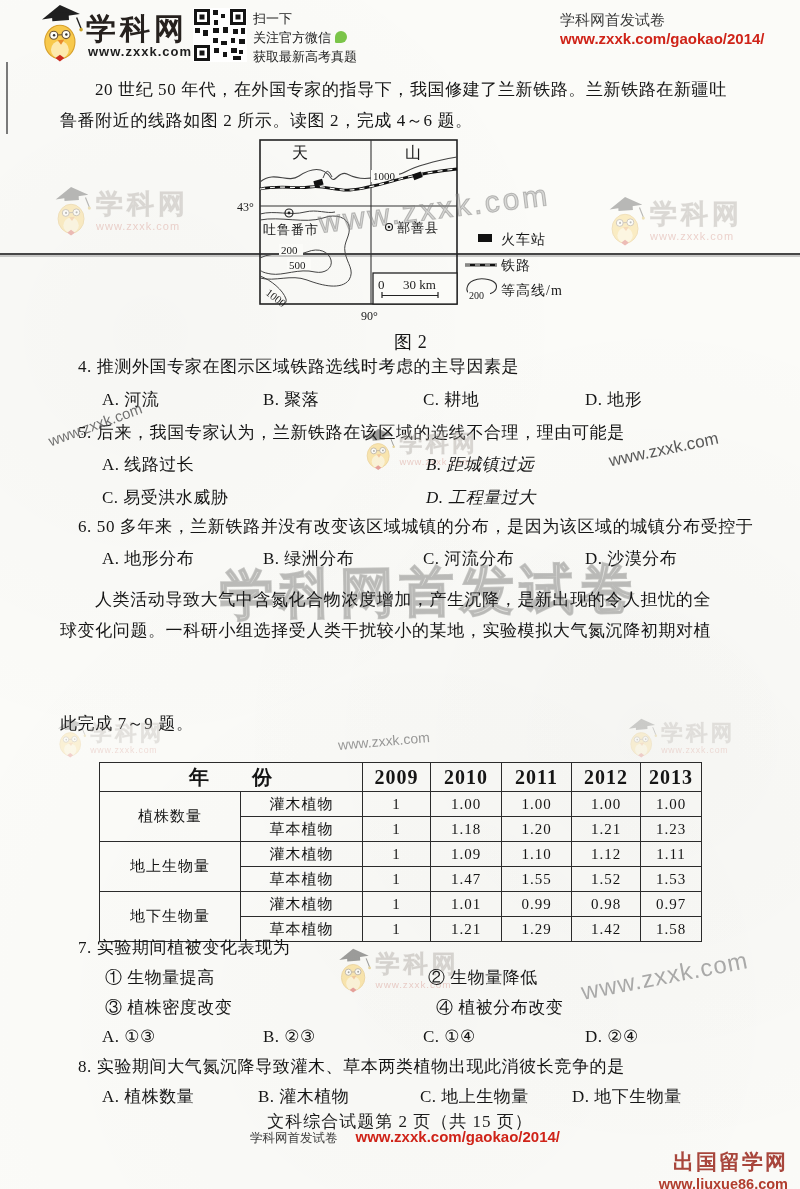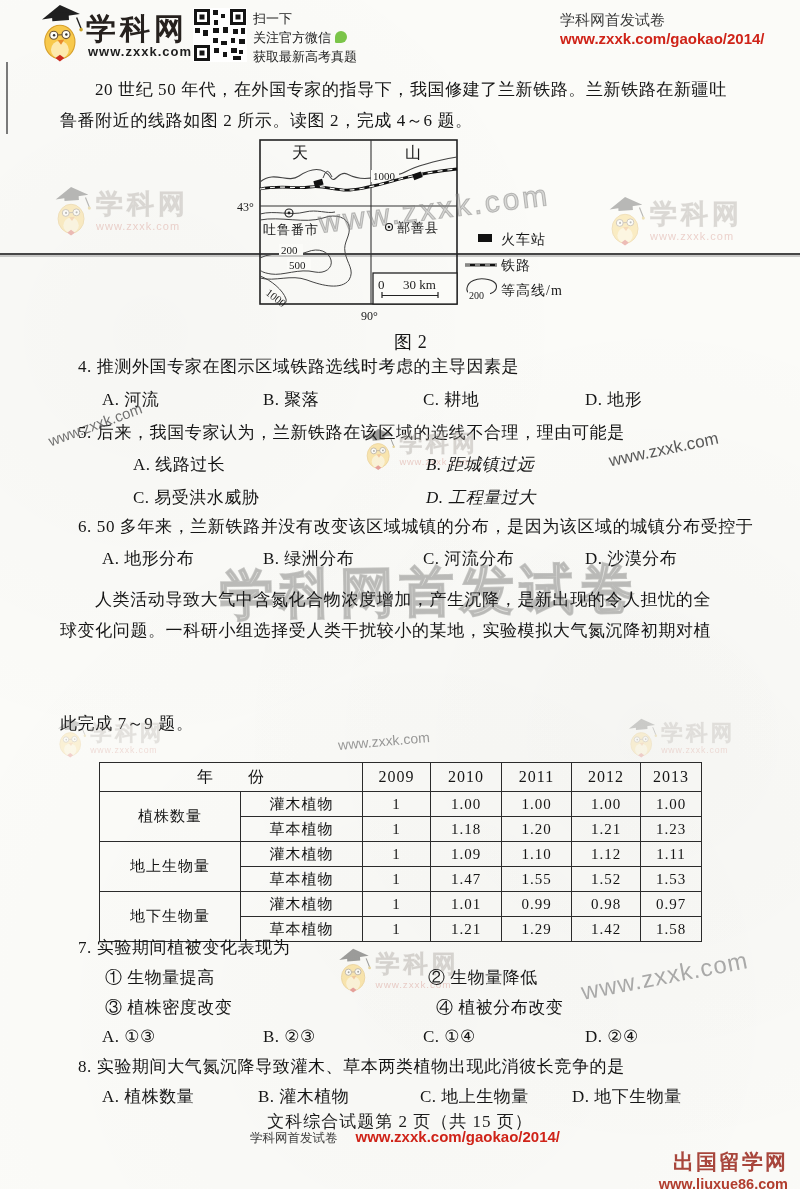--- a/index.html
+++ b/index.html
@@ -17,26 +17,26 @@
   .qr-lines{font-family:"Liberation Sans",sans-serif;font-size:13px;color:#222;line-height:19px;}
   .wechat-dot{display:inline-block;width:12px;height:12px;border-radius:50% 50% 50% 10%;background:#7bc549;vertical-align:-1px;margin-left:4px;}
   .hdr-title{font-family:"Liberation Sans",sans-serif;font-size:15px;color:#3a3a3a;}
   .red-url{font-family:"Liberation Sans",sans-serif;font-size:15px;color:#cf2318;font-weight:bold;}
   
   .bl{position:absolute;font-size:17px;letter-spacing:.6px;white-space:nowrap;color:#161616;}
   .stem{left:78px;}
   .optrow{position:absolute;left:60px;width:720px;height:24px;}
   .optrow span{position:absolute;top:0;font-size:17px;letter-spacing:.5px;white-space:nowrap;color:#161616;}
   .o1{left:42px;}.o2{left:203px;}.o3{left:363px;}.o4{left:525px;}
-  .t1{left:42px;margin-left:31px;}.t2{left:366px;font-style:italic;}
+  .t1{left:42px;}.t2{left:366px;font-style:italic;}
   
   table.exp{position:absolute;left:99px;top:762px;border-collapse:collapse;table-layout:fixed;
     font-size:15px;color:#151515;text-align:center;}
   table.exp td{border:1.4px solid #2b2b2b;padding:0;height:24px;letter-spacing:1px;}
-  table.exp tr.th-row td{height:28px;font-size:16px;}
+  table.exp tr.th-row td{height:28px;font-size:20px;font-weight:bold;}
   
   svg text{font-family:"Liberation Serif",serif;fill:#1a1a1a;}
   
   .foot-center{position:absolute;left:0;top:1110px;width:800px;text-align:center;font-size:17px;letter-spacing:1px;color:#1c1c1c;}
   .foot-src{position:absolute;left:250px;top:1128px;display:flex;gap:18px;align-items:baseline;}
   .foot-src .s1{font-family:"Liberation Sans",sans-serif;font-size:12.5px;color:#3c3c3c;}
   .liuxue{position:absolute;left:620px;top:1148px;width:168px;text-align:right;}
   .liuxue .nm{font-family:"Liberation Sans",sans-serif;font-size:21px;font-weight:bold;color:#a8463c;letter-spacing:2px;}
   .liuxue .ur{font-family:"Liberation Sans",sans-serif;font-size:14.5px;font-weight:bold;color:#b13d2e;}
   

